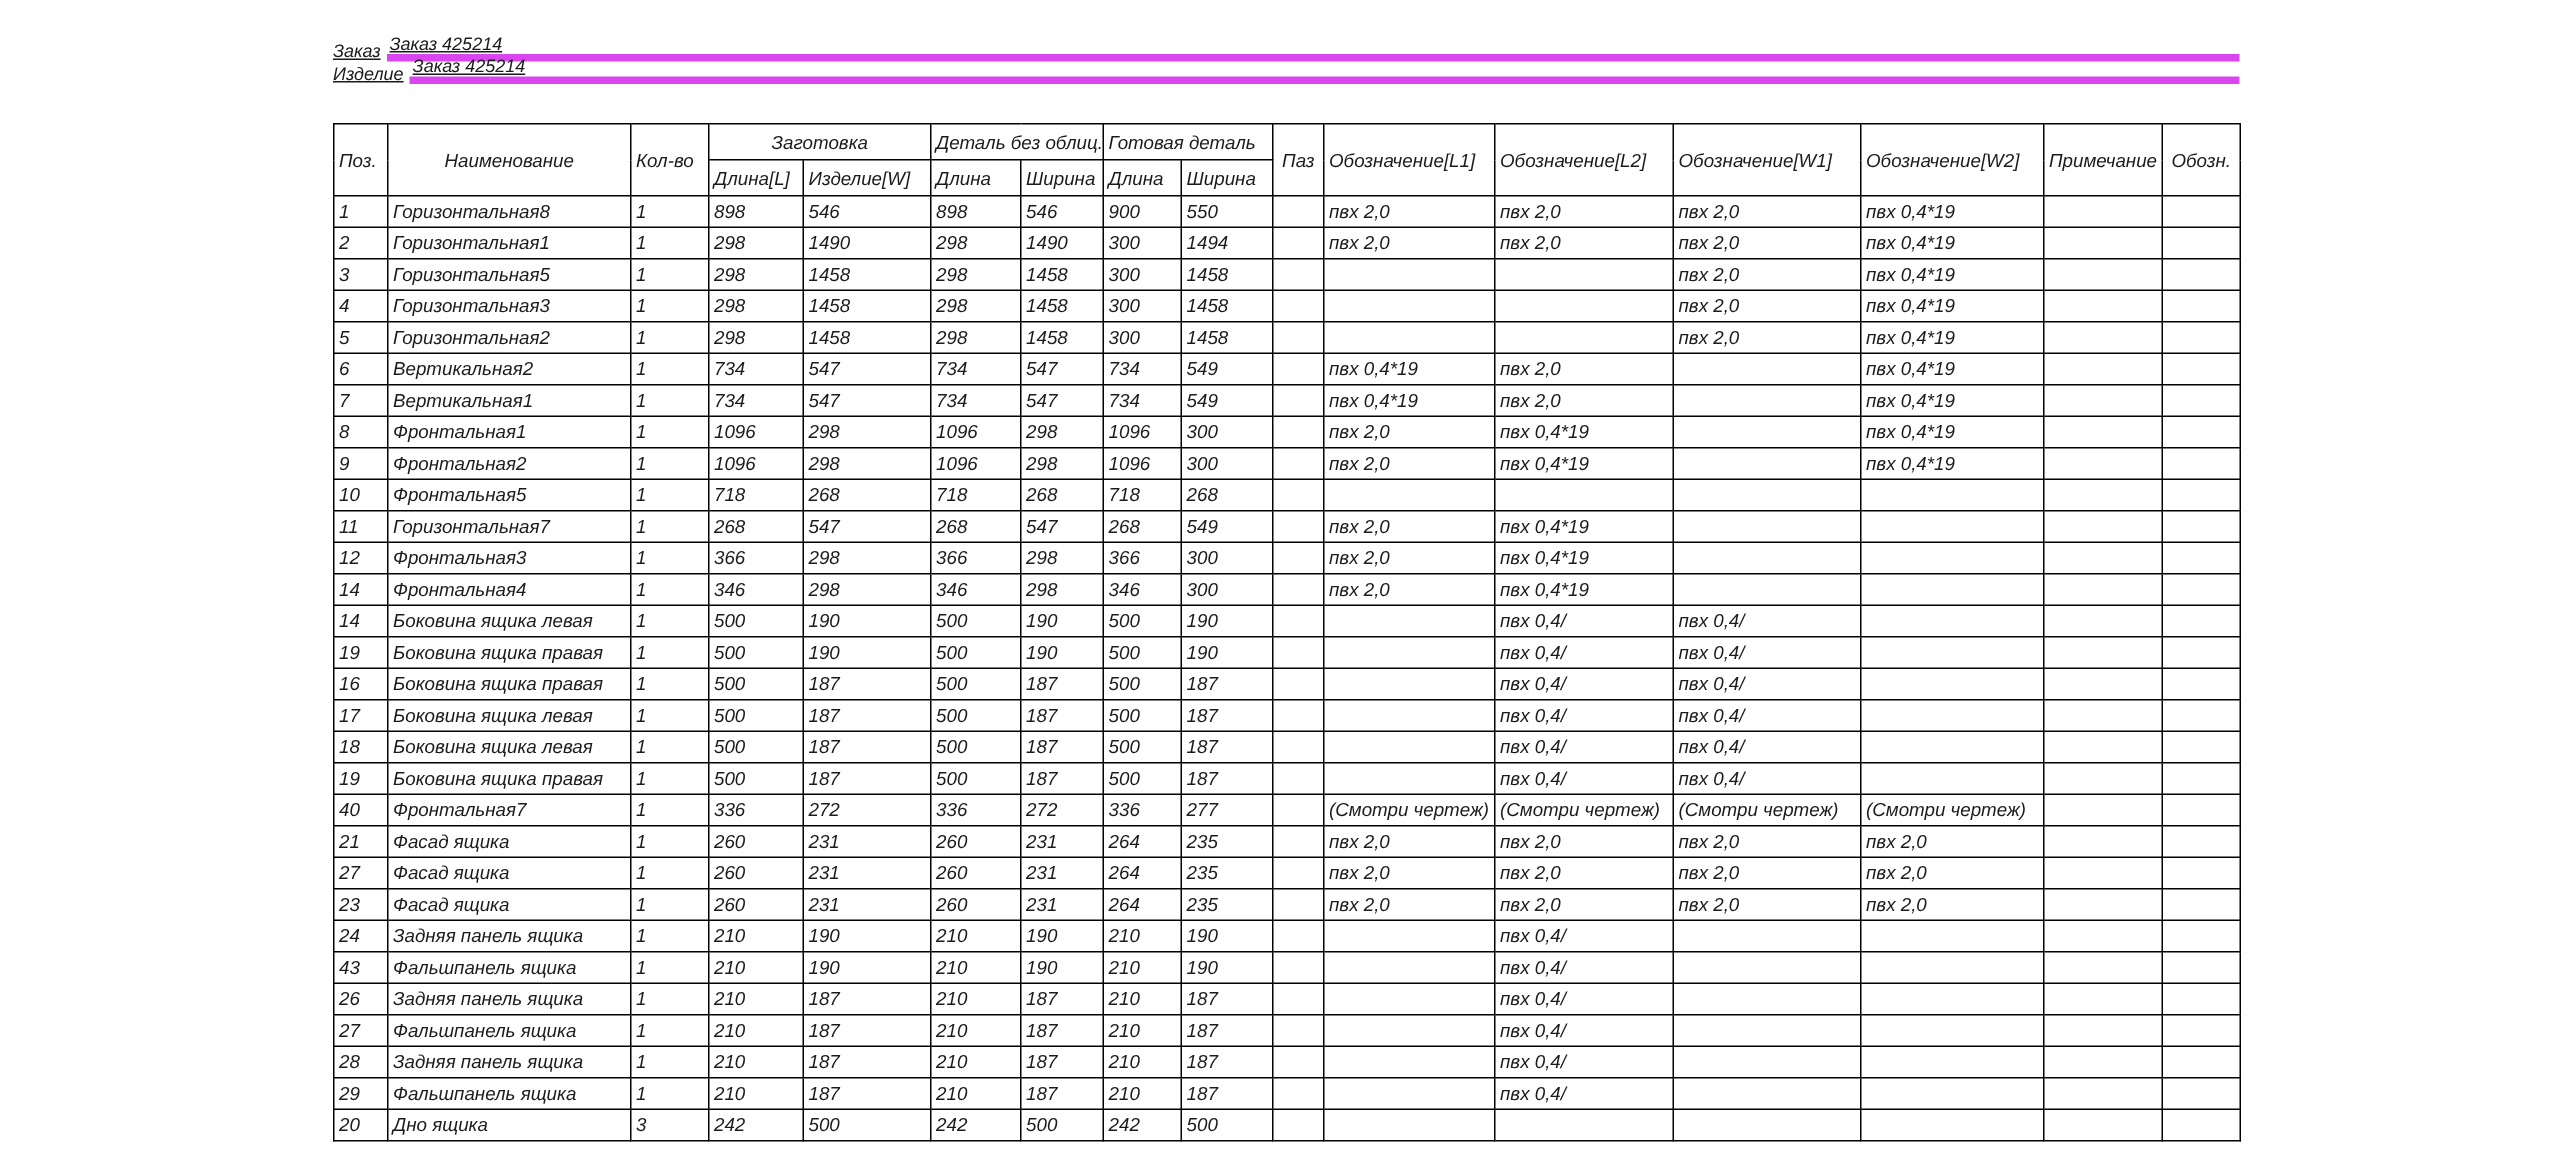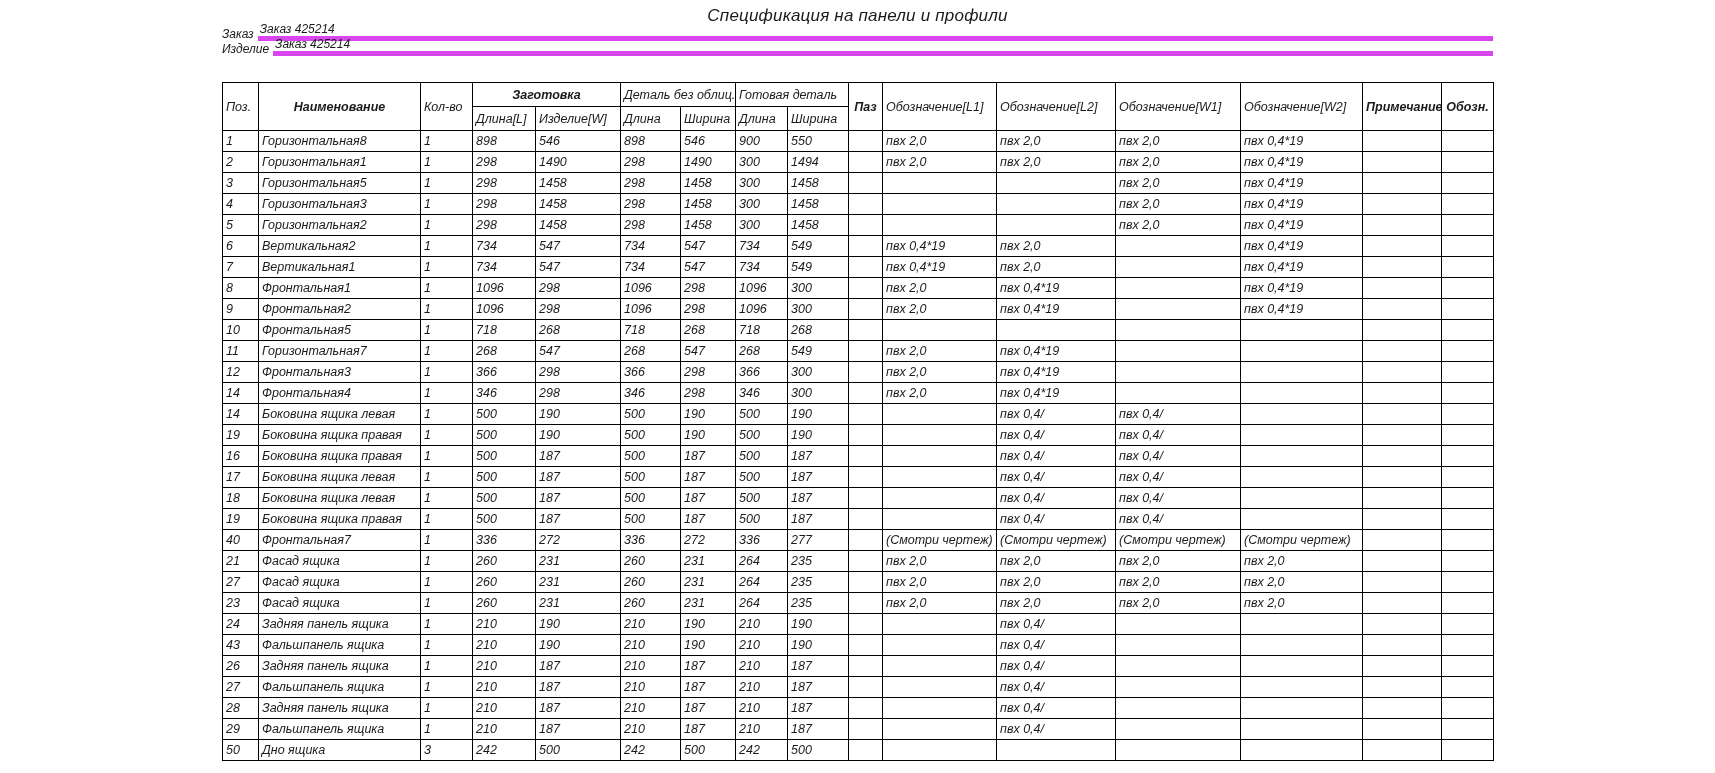--- a/index.html
+++ b/index.html
@@ -4,44 +4,43 @@
 <style>
   html,body{margin:0;padding:0;background:#ffffff;}
   .page{
     position:relative;width:1715px;height:773px;background:#fff;overflow:hidden;
     font-family:"Liberation Sans",sans-serif;font-style:italic;color:#1b1b1b;
   }
   .title{
     position:absolute;top:6px;left:0;width:1715px;text-align:center;
     font-size:17px;letter-spacing:.2px;
   }
-  .meta{position:absolute;left:222px;top:27px;width:1271px;}
+  .meta{position:absolute;left:222px;top:27px;width:1271px;text-decoration:underline;}
   .meta-line{display:flex;align-items:flex-end;height:14.3px;font-size:12px;line-height:13px;}
   .meta-label{white-space:pre;padding-right:4px;}
   .meta-value{flex:1;border-bottom:5px solid #d946ef;padding-left:2px;white-space:nowrap;}
   table.spec{
     position:absolute;left:222px;top:82px;width:1271px;
     border-collapse:collapse;table-layout:fixed;
     font-size:12.5px;font-style:italic;
   }
   .spec th,.spec td{
     border:1px solid #000;font-weight:normal;font-style:italic;
     padding:0 3px;text-align:left;vertical-align:middle;
     white-space:nowrap;overflow:hidden;
   }
   .spec thead tr{height:24px;}
   .spec tbody tr{height:21px;}
-  .spec th.c{text-align:center;font-weight:bold;}
+  .spec th.c{text-align:center;}
 </style>
 </head>
 <body>
 
 <div class="page">
 
-  <div class="title">Спецификация на панели и профили</div>
 
   <div class="meta">
     <div class="meta-line">
       <span class="meta-label">Заказ</span>
       <span class="meta-value">Заказ 425214</span>
     </div>
     <div class="meta-line">
       <span class="meta-label">Изделие</span>
       <span class="meta-value">Заказ 425214</span>
     </div>
@@ -608,21 +607,21 @@
           <td>187</td>
           <td></td>
           <td></td>
           <td>пвх 0,4/</td>
           <td></td>
           <td></td>
           <td></td>
           <td></td>
         </tr>
         <tr>
-          <td>50</td>
+          <td>20</td>
           <td>Дно ящика</td>
           <td>3</td>
           <td>242</td>
           <td>500</td>
           <td>242</td>
           <td>500</td>
           <td>242</td>
           <td>500</td>
           <td></td>
           <td></td>

